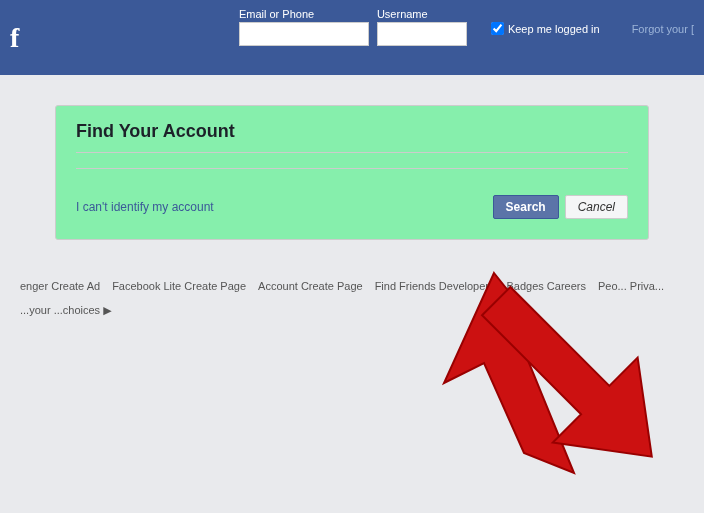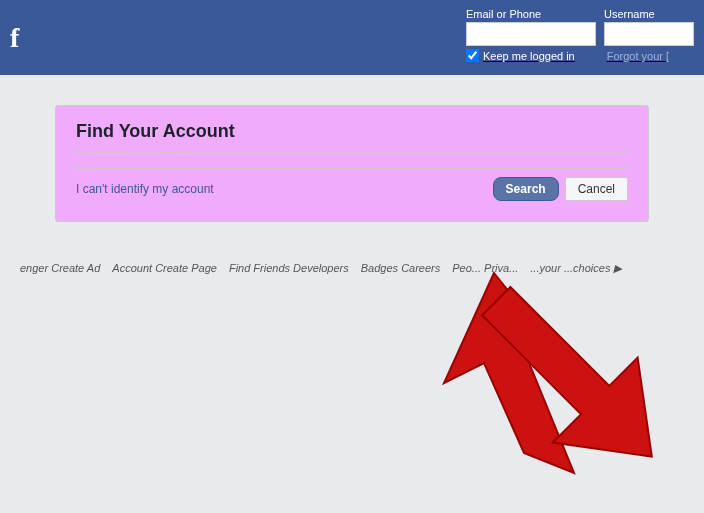--- a/index.html
+++ b/index.html
@@ -28,22 +28,22 @@
       font-weight: bold;
       font-family: Georgia, serif;
       letter-spacing: -1px;
       margin-right: 20px;
     }
     #login-area {
       position: absolute;
       right: 0;
       top: 0;
       display: flex;
-      flex-direction: column;
       padding: 8px 10px 0 0;
+      gap: 24px;
     }
     #login-fields-row {
       display: flex;
       gap: 8px;
       align-items: flex-start;
     }
     .login-field-group {
       display: flex;
       flex-direction: column;
     }
@@ -60,21 +60,20 @@
       width: 130px;
     }
     .login-input-password {
       width: 90px;
     }
     #remember-row {
       display: flex;
       align-items: center;
       margin-top: 3px;
       gap: 4px;
-      text-decoration: underline;
     }
     #remember-row input[type="checkbox"] {
       margin: 0;
     }
     #remember-label {
       color: white;
       font-size: 11px;
     }
     #forgot-link {
       color: #9cb4d8;
@@ -85,21 +84,21 @@
 
     
     #main {
       background: #e9eaed;
       padding: 30px 0 0 0;
       position: relative;
     }
 
     
     #find-account-box {
-      background: #f0abfc;
+      background: #86efac;
       border: 1px solid #ccc;
       border-radius: 3px;
       margin: 0 55px;
       padding: 15px 20px 20px 20px;
     }
     #find-account-title {
       font-size: 18px;
       font-weight: bold;
       color: #1d2129;
       border-bottom: 1px solid #ccc;
@@ -148,66 +147,66 @@
       font-size: 12px;
       width: 260px;
       outline: none;
       color: #999;
     }
     #cant-identify-row {
       display: flex;
       align-items: center;
       justify-content: space-between;
       border-top: 1px solid #ccc;
-      padding-top: 8px;
+      padding-top: 26px;
     }
     #cant-identify-link {
       color: #3b5998;
       text-decoration: none;
       font-size: 12px;
     }
     #buttons-row {
       display: flex;
       gap: 6px;
     }
     #search-btn {
       background: #5b74a8;
       color: white;
       border: 1px solid #3b5998;
       padding: 4px 12px;
       font-size: 12px;
       font-weight: bold;
       cursor: pointer;
-      border-radius: 8px;
+      border-radius: 2px;
     }
     #cancel-btn {
       background: #f5f6f7;
       color: #333;
       border: 1px solid #ccc;
       padding: 4px 12px;
       font-size: 12px;
       cursor: pointer;
       border-radius: 2px;
+      font-style: italic;
     }
 
     
     #footer {
       margin-top: 30px;
       padding: 10px 20px;
       font-size: 11px;
       color: #555;
       display: flex;
       flex-wrap: wrap;
       gap: 12px;
       align-items: flex-start;
     }
     #footer a {
       color: #555;
       text-decoration: none;
-      font-style: italic;
     }
 
     
     #arrow-container {
       position: absolute;
       bottom: 20px;
       right: 40px;
       width: 280px;
       height: 280px;
       pointer-events: none;
@@ -262,20 +261,24 @@
       </div>
     </div>
   </div>
 
   <div id="footer">
     <div class="footer-col">
       <a href="#">enger</a>
       <a href="#">Create Ad</a>
     </div>
     <div class="footer-col">
+      <a href="#">Facebook Lite</a>
+      <a href="#">Create Page</a>
+    </div>
+    <div class="footer-col">
       <a href="#">Account</a>
       <a href="#">Create Page</a>
     </div>
     <div class="footer-col">
       <a href="#">Find Friends</a>
       <a href="#">Developers</a>
     </div>
     <div class="footer-col">
       <a href="#">Badges</a>
       <a href="#">Careers</a>

